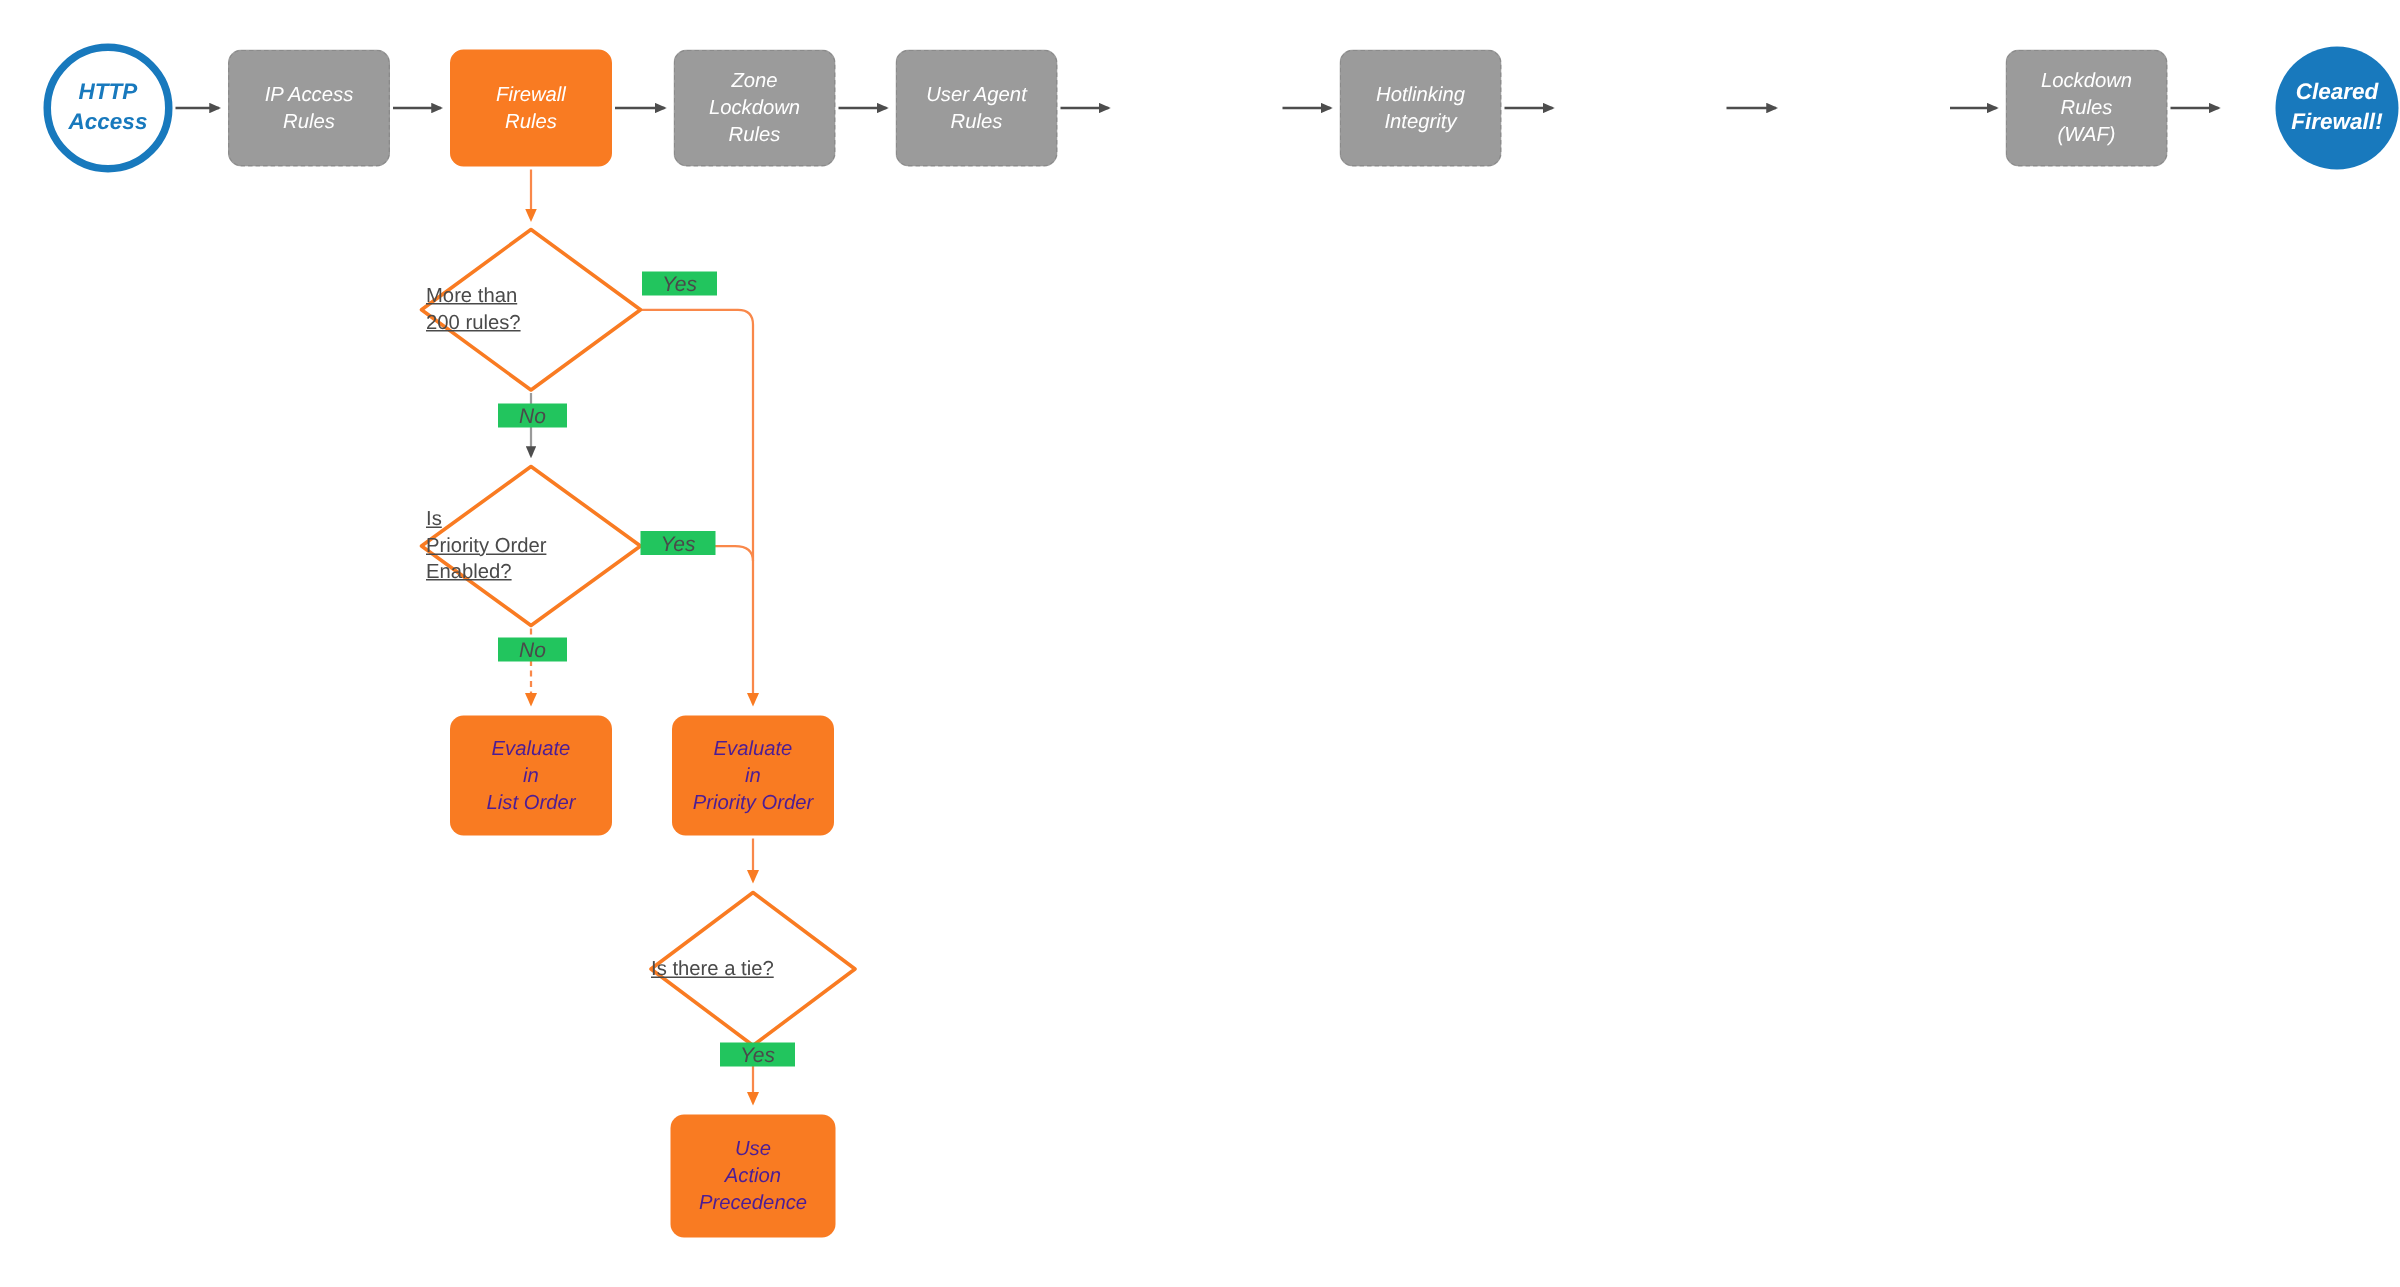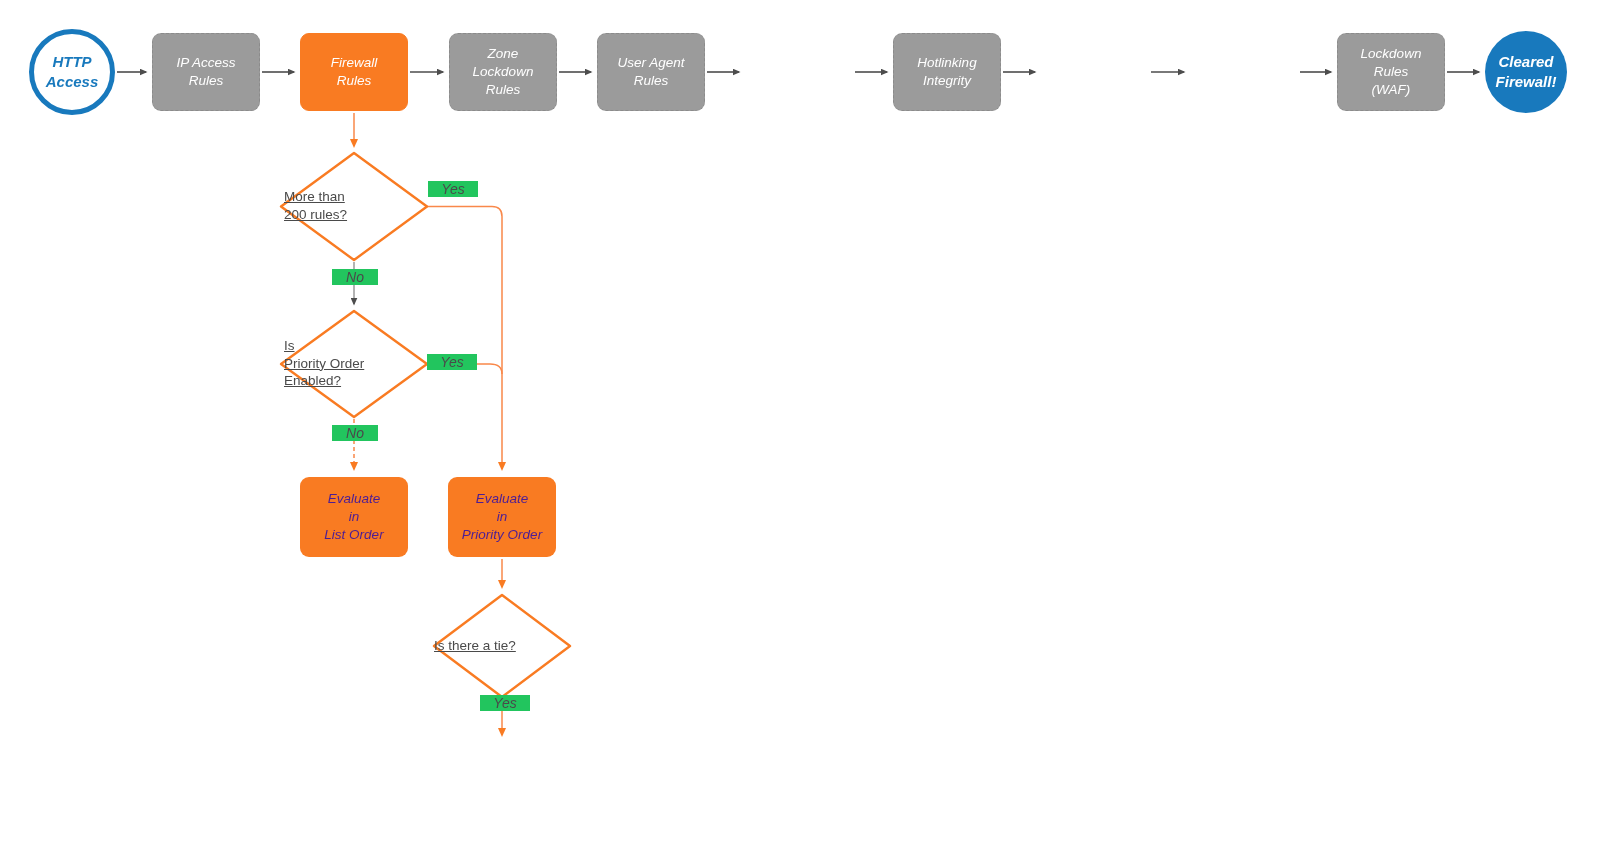--- a/index.html
+++ b/index.html
@@ -33,21 +33,21 @@
   .action{
     border-radius:9px;background:var(--accent-orange);
     color:#4c1d95;font-style:italic;font-size:13.5px;
   }
   .circle-start{
     left:29px;top:29px;width:86px;height:86px;border-radius:50%;
     background:#ffffff;border:5px solid var(--brand-blue);
     color:var(--brand-blue);font-weight:bold;font-style:italic;font-size:15px;
   }
   .circle-end{
-    left:1485px;top:31px;width:82px;height:82px;border-radius:50%;
+    left:1517px;top:31px;width:82px;height:82px;border-radius:50%;
     background:var(--brand-blue);
     color:#ffffff;font-weight:bold;font-style:italic;font-size:15px;
   }
   .diamond-text{
     position:absolute;text-align:left;color:var(--text-dark);
     font-size:13.5px;line-height:1.3;white-space:pre-line;text-decoration:underline;
   }
   .edge-label{
     position:absolute;text-align:center;color:var(--text-dark);
     font-style:italic;font-size:14px;background:#22c55e;padding:0 3px;
@@ -146,20 +146,25 @@
   <div class="node action" style="left:300px;top:477px;width:108px;height:80px">
     <span class="lbl">Evaluate
 in
 List Order</span>
   </div>
   <div class="node action" style="left:448px;top:477px;width:108px;height:80px">
     <span class="lbl">Evaluate
 in
 Priority Order</span>
   </div>
+  <div class="node action" style="left:447px;top:743px;width:110px;height:82px">
+    <span class="lbl">Use
+Action
+Precedence</span>
+  </div>
 
   <div class="edge-label" style="left:428px;top:181px;width:44px">Yes</div>
   <div class="edge-label" style="left:332px;top:269px;width:40px">No</div>
   <div class="edge-label" style="left:427px;top:354px;width:44px">Yes</div>
   <div class="edge-label" style="left:332px;top:425px;width:40px">No</div>
   <div class="edge-label" style="left:480px;top:695px;width:44px">Yes</div>
 
 </div>
 
 </body></html>

